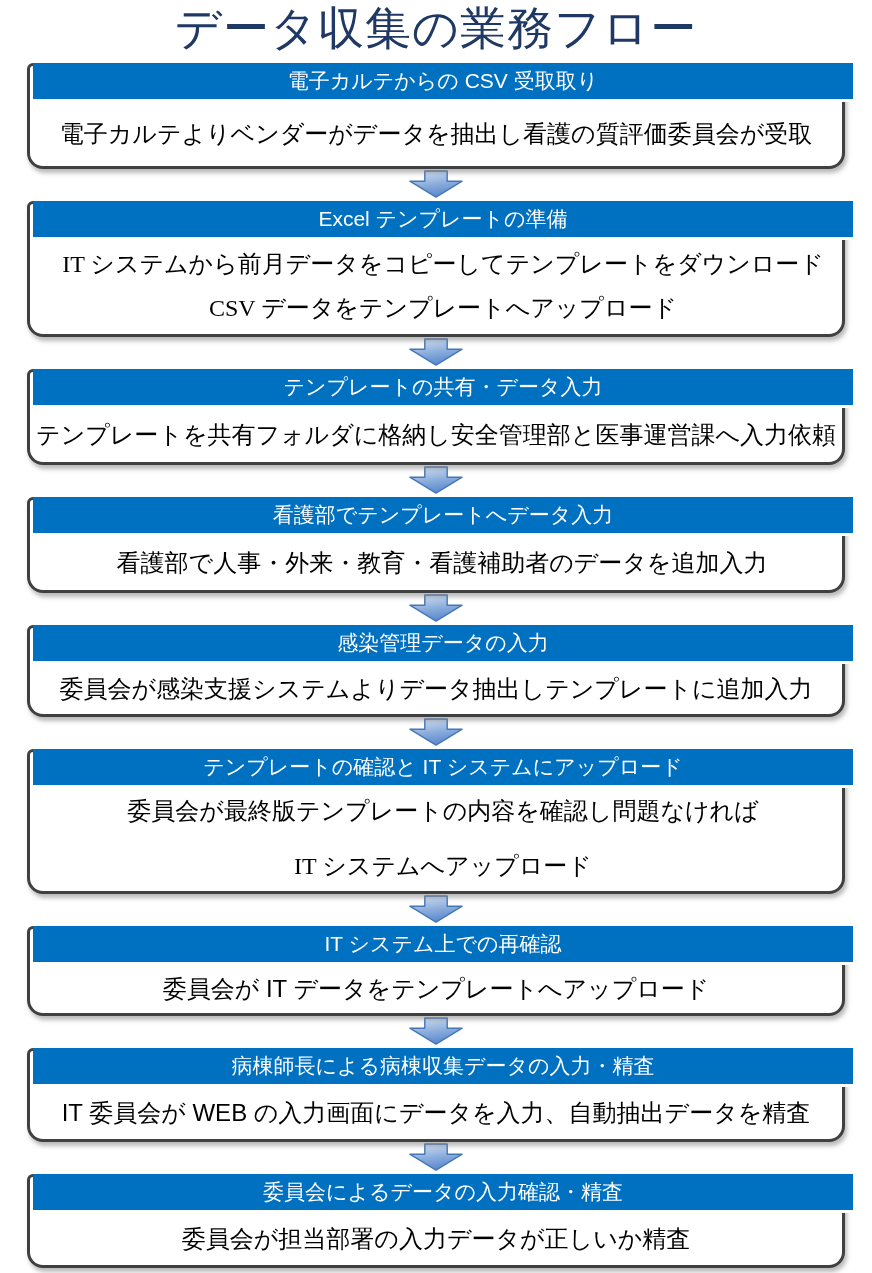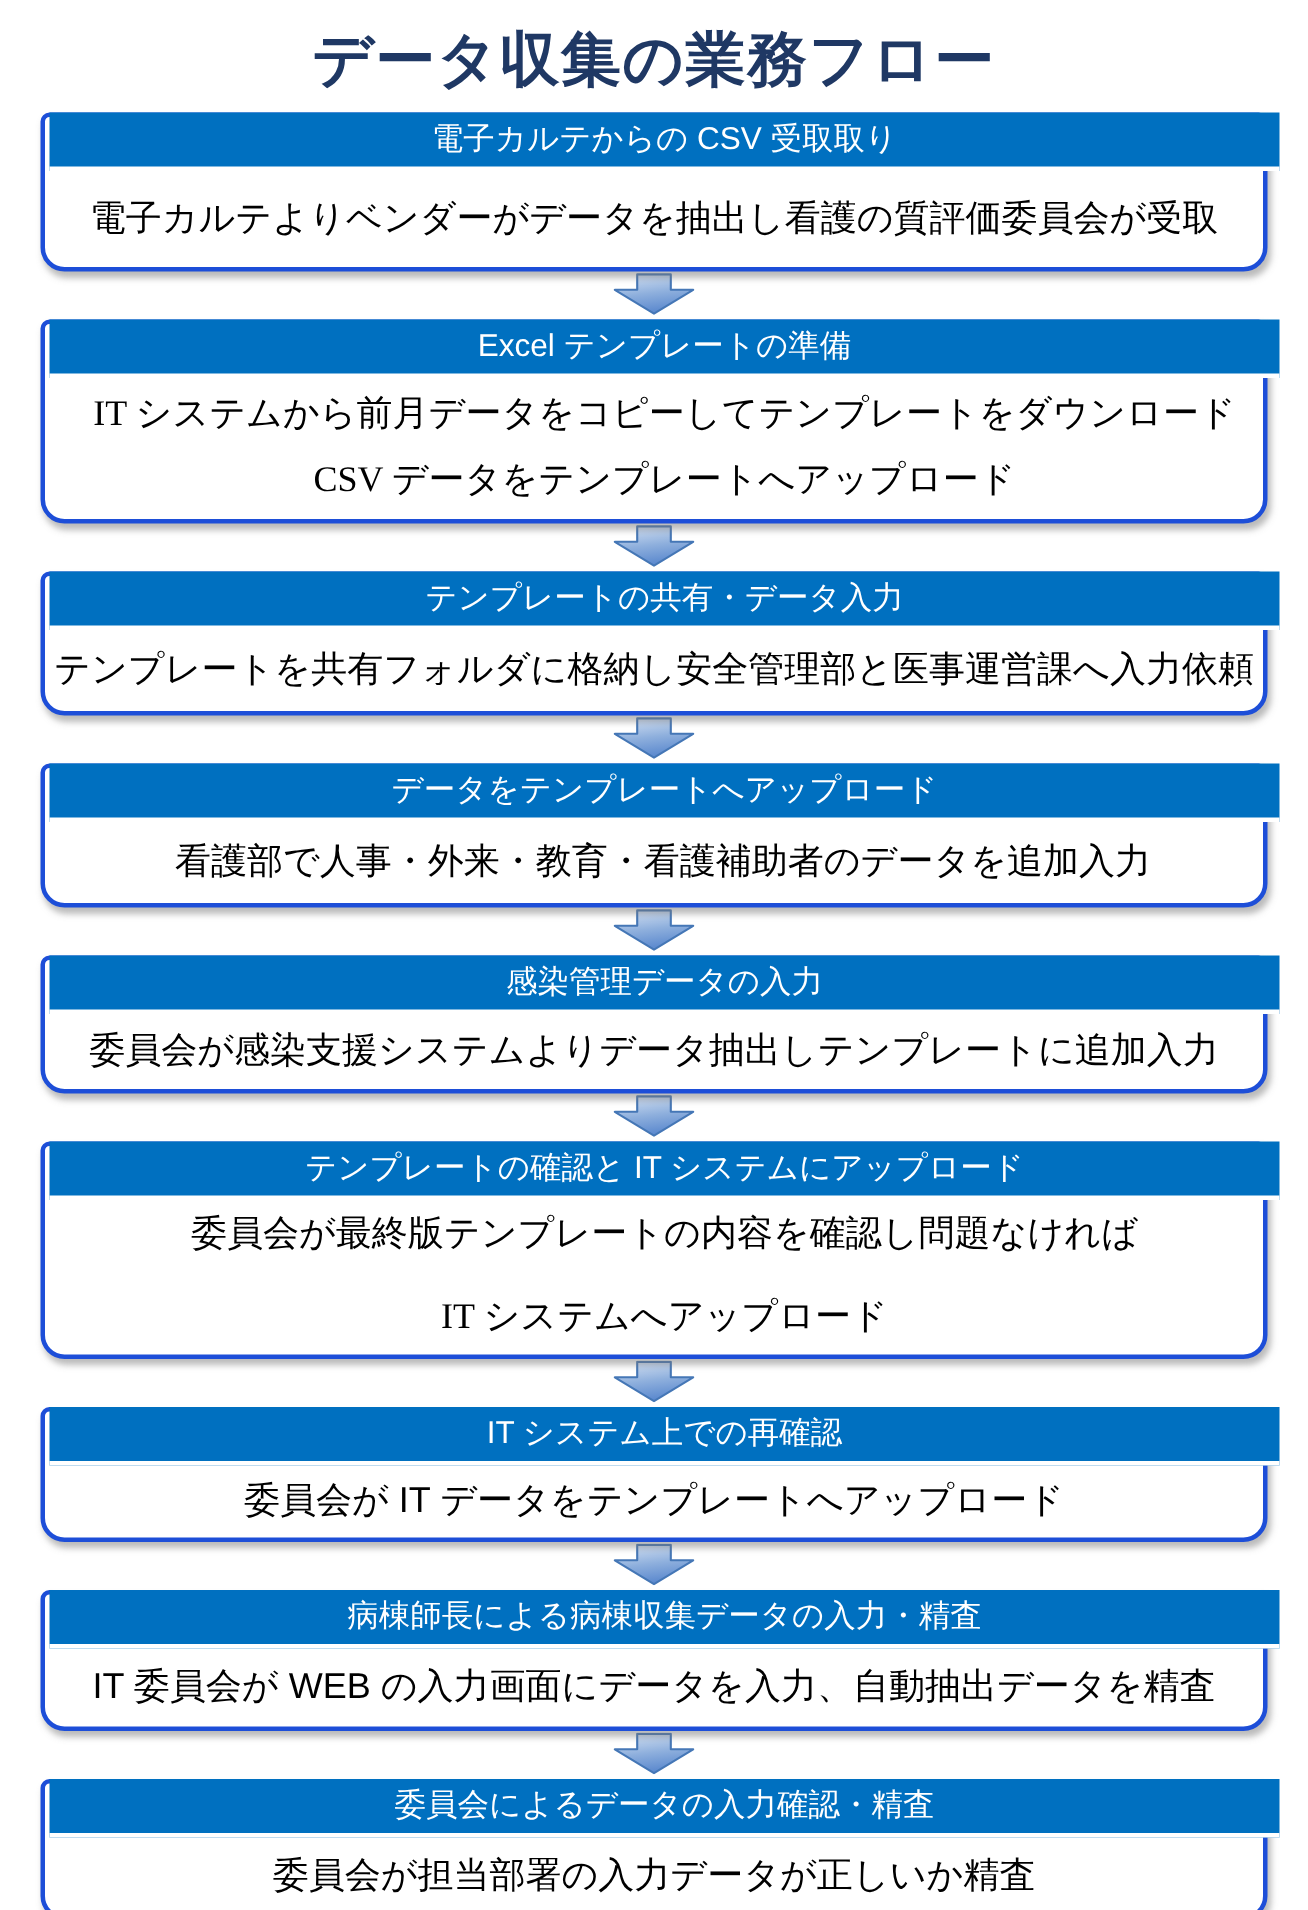--- a/index.html
+++ b/index.html
@@ -6,33 +6,33 @@
   body {
     width:872px;
     font-family:"Liberation Sans", sans-serif;
     color:#000;
   }
   .page { width:872px; padding-bottom:24px; }
 
   .title {
     text-align:center;
     color:#1F3864;
-    font-size:40px;
+    font-size:46px;
     line-height:56px;
-    font-weight:700;
+    font-weight:400;
     letter-spacing:1px;
-    margin:12px 0 7px 0;
+    margin:0 0 7px 0;
   }
 
   .step { padding:0 27px; }
 
   .box {
     position:relative;
     background:#ffffff;
-    border:3px solid #1d4ed8;
+    border:3px solid #404040;
     border-radius:6px 6px 16px 16px;
     box-shadow:2px 4px 4px rgba(120,120,120,0.5);
   }
 
   .hdr {
     position:relative;
     background:#0070C0;
     color:#ffffff;
     font-size:21px;
     line-height:24px;
@@ -122,21 +122,21 @@
             <linearGradient id="ag2" x1="0" y1="0" x2="0.25" y2="1">
               <stop offset="0" stop-color="#D9E4F4"></stop>
               <stop offset="0.55" stop-color="#8FB0DD"></stop>
               <stop offset="1" stop-color="#5E8BCF"></stop>
             </linearGradient>
           </defs>
           <polygon points="17,1 41,1 41,12 57,12 29,29 1,12 17,12" fill="url(#ag2)" stroke="#4577B6" stroke-width="1.5" stroke-linejoin="round"></polygon>
         </svg></div>
       <div class="step">
         <div class="box">
-          <div class="hdr">データをテンプレートへアップロード</div>
+          <div class="hdr">看護部でテンプレートへデータ入力</div>
           <div class="bd body-3 center">
             <p class="first">看護部で人事・外来・教育・看護補助者のデータを追加入力</p>
           </div>
         </div>
       </div>
       <div class="arrow-wrap"><svg width="58" height="28" viewBox="0 0 58 30">
           <defs>
             <linearGradient id="ag3" x1="0" y1="0" x2="0.25" y2="1">
               <stop offset="0" stop-color="#D9E4F4"></stop>
               <stop offset="0.55" stop-color="#8FB0DD"></stop>

